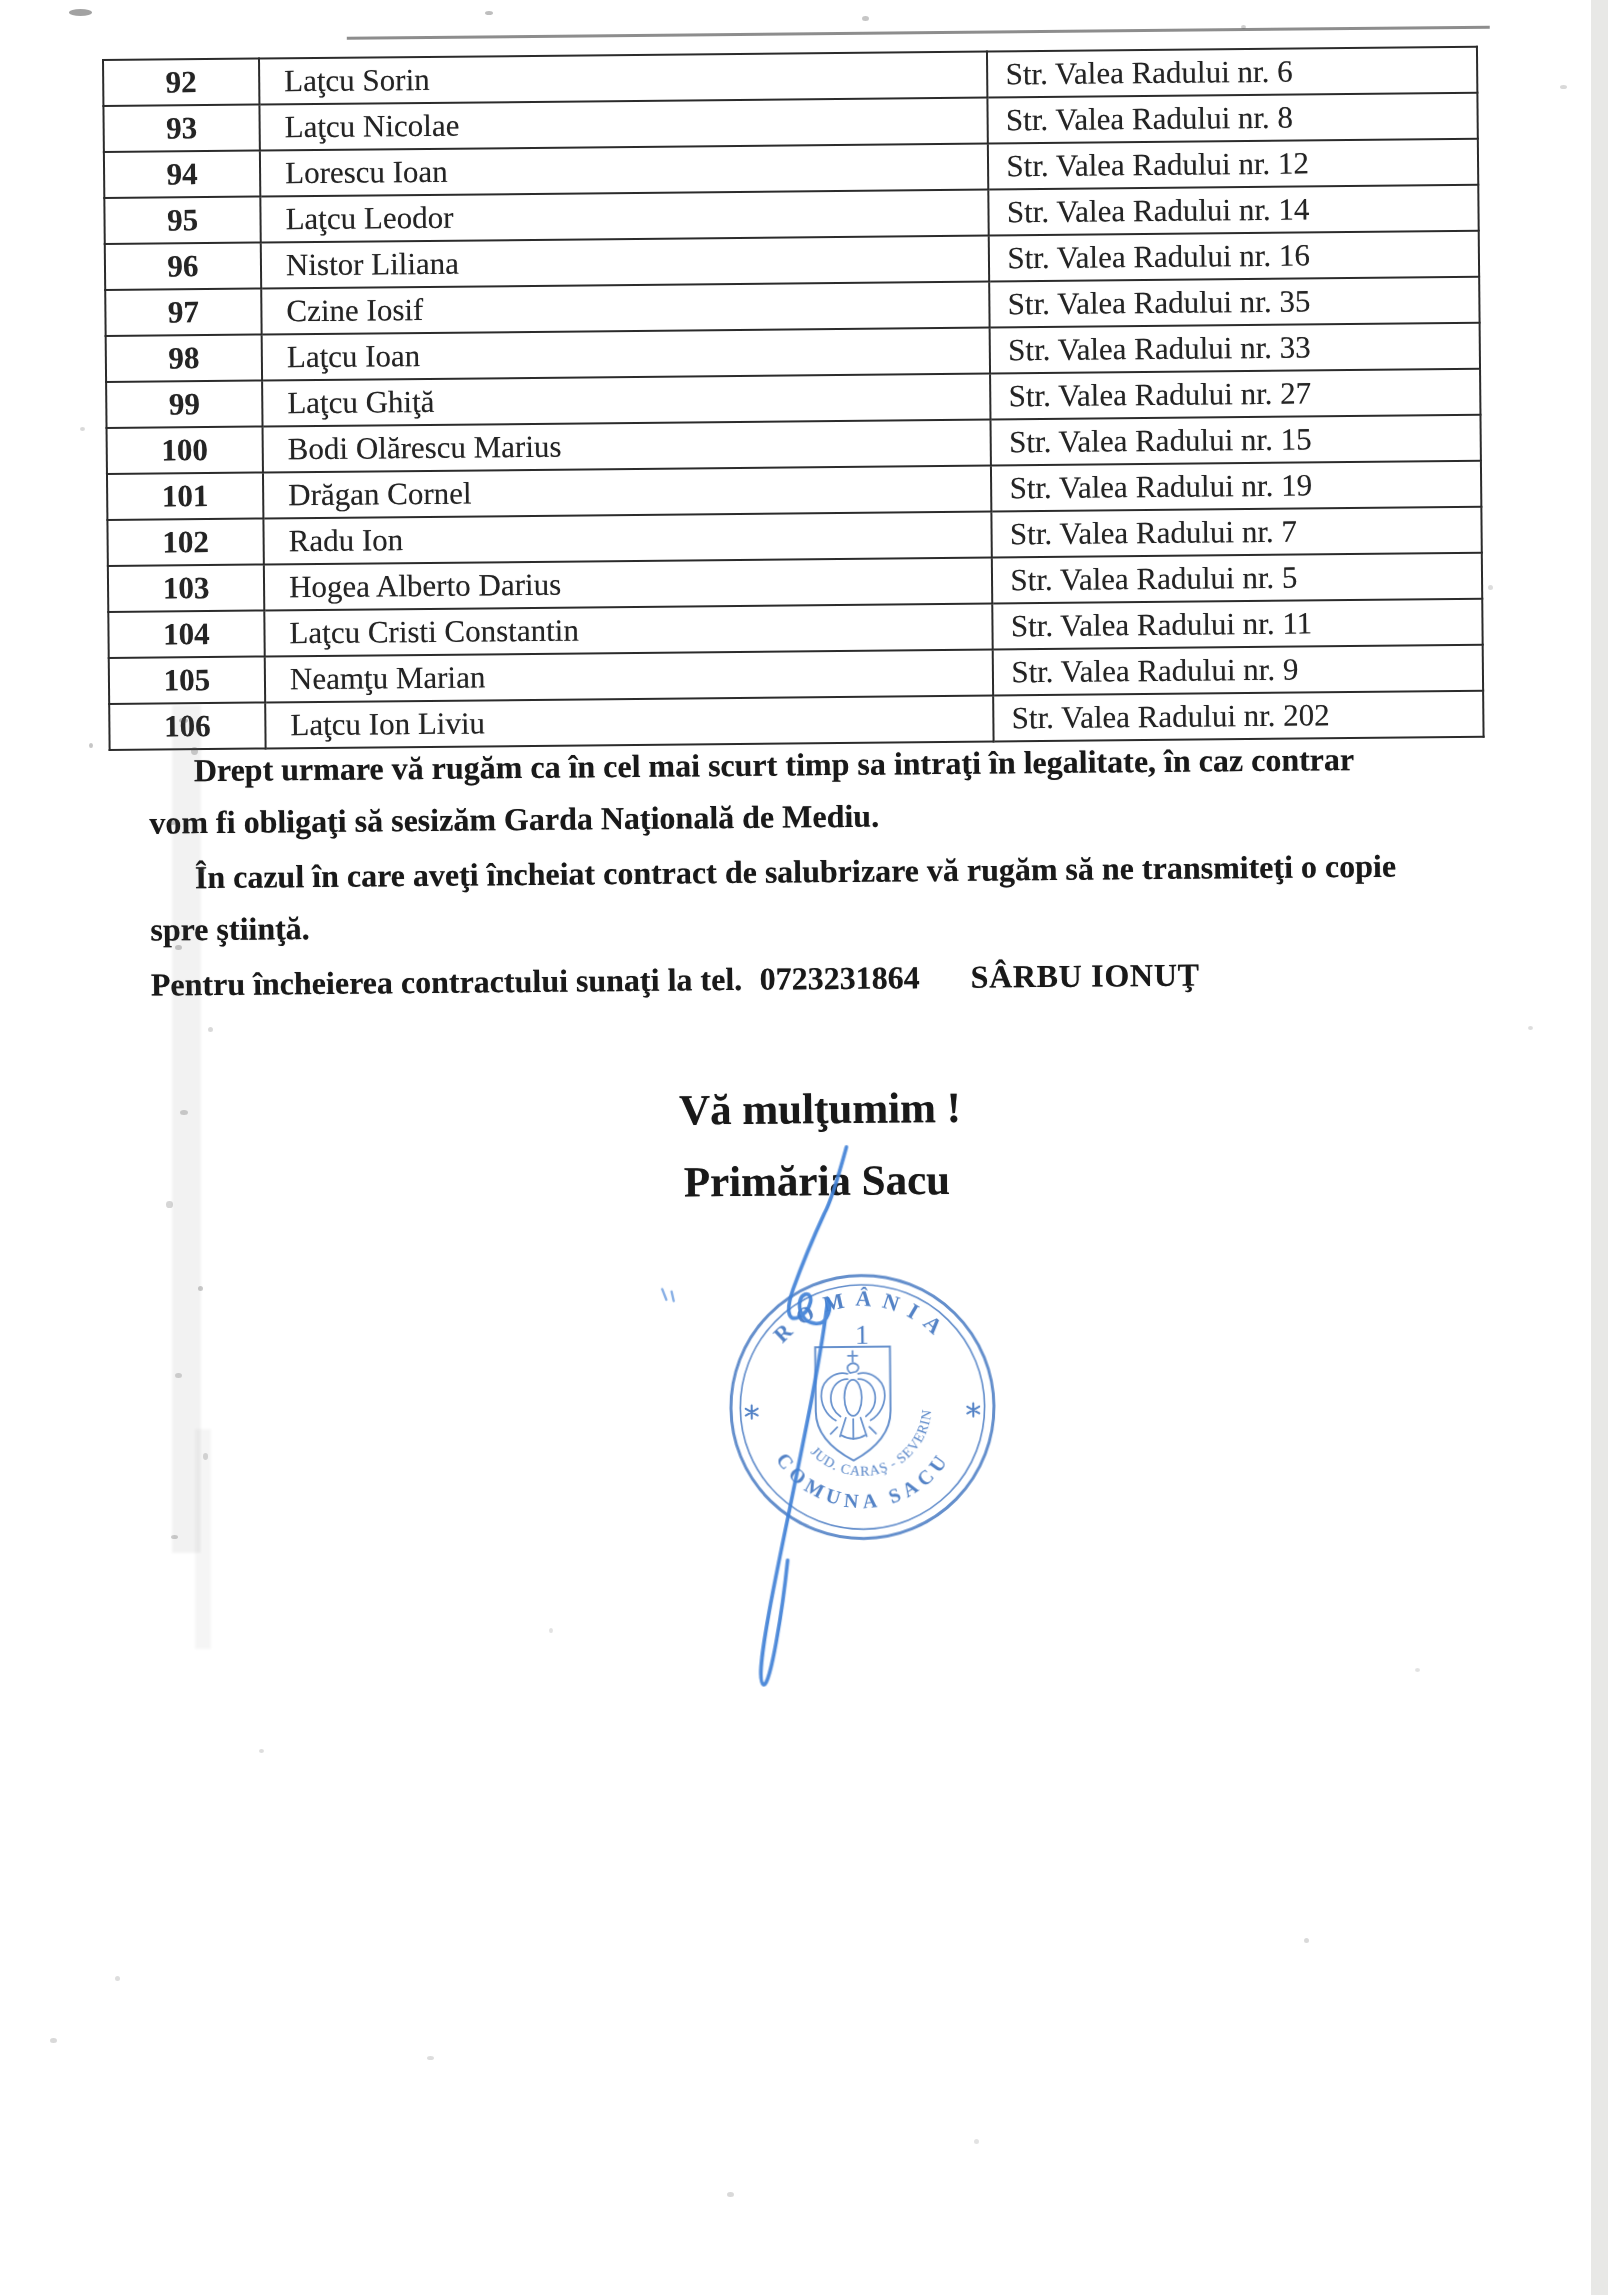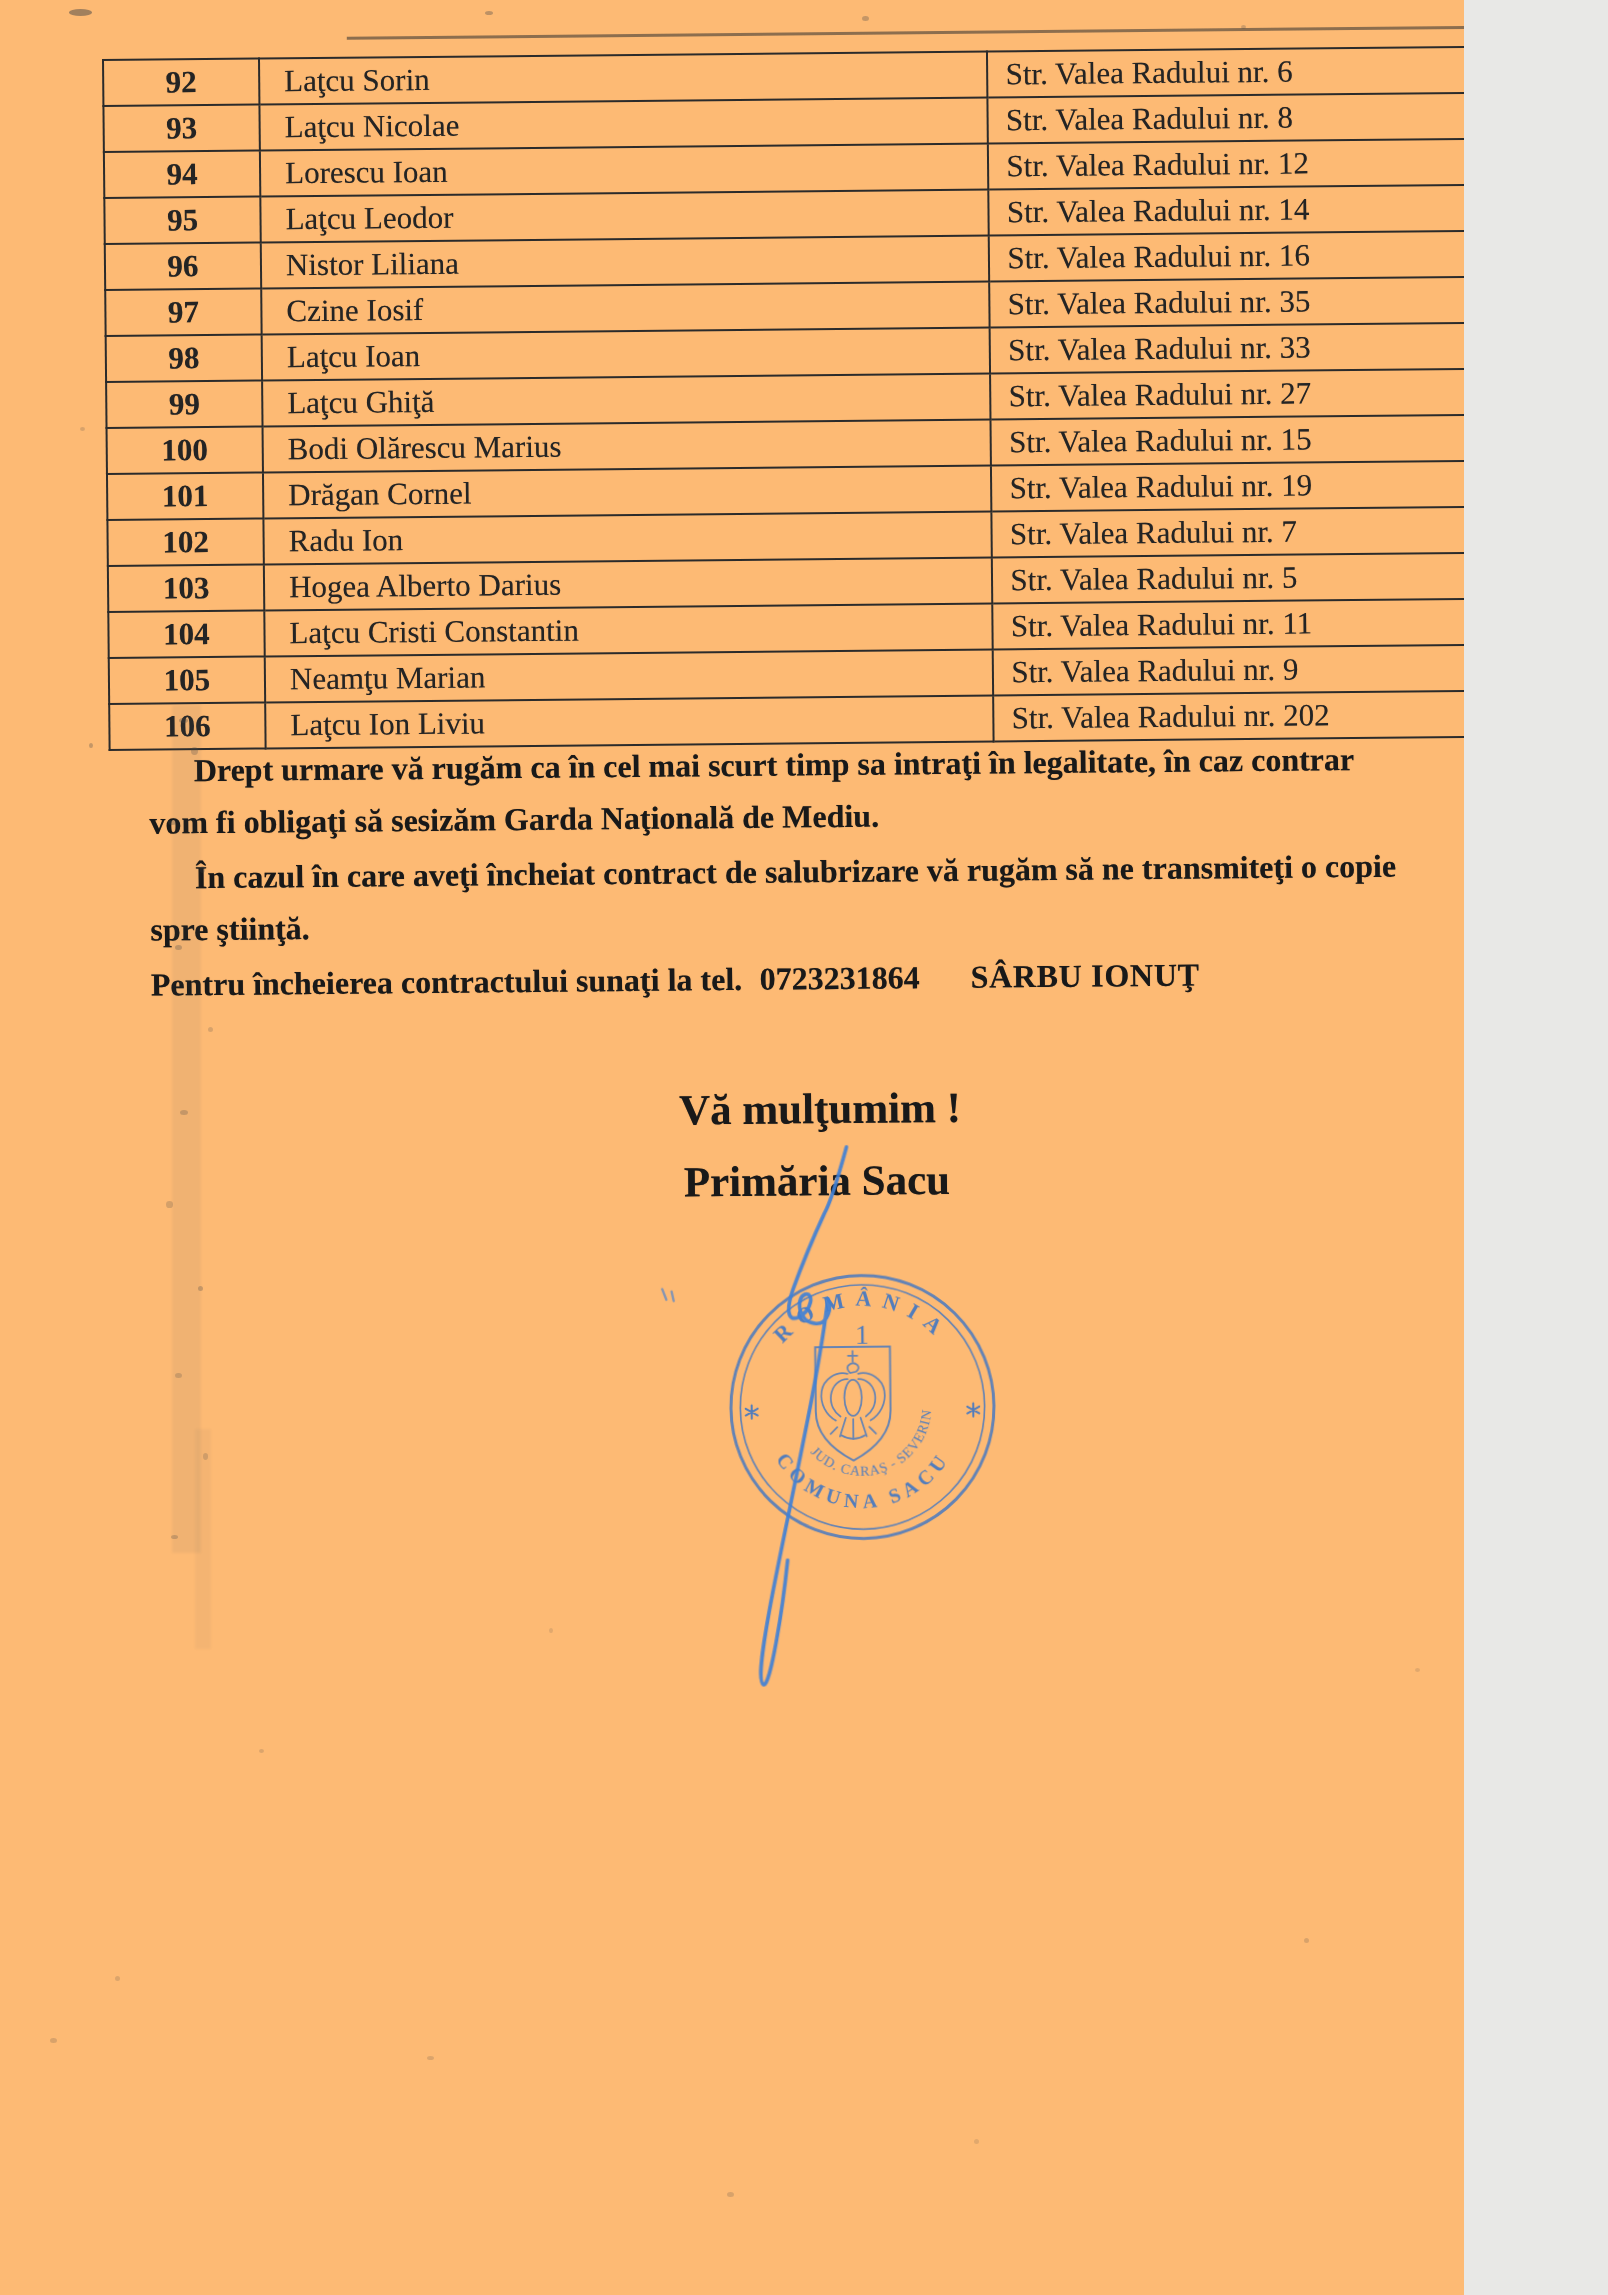--- a/index.html
+++ b/index.html
@@ -1,18 +1,18 @@
 <!DOCTYPE html>
 <html style="font-size:10.7px"><head>
 <meta charset="utf-8">
 <style>
   html,body{margin:0;padding:0;}
   body{width:1609px;height:2295px;overflow:hidden;background:#e8e8e6;}
   .page{
-    position:relative;width:1464px;height:2295px;background:#fdba74;
+    position:relative;width:1591px;height:2295px;background:#ffffff;
     font-family:"Liberation Serif","DejaVu Serif",serif;color:#1c1c1c;overflow:hidden;
   }
   .content{position:absolute;inset:0;transform:rotate(-0.55deg);transform-origin:107px 60px;}
   
   table.roster{
     position:absolute;left:102px;top:59px;width:1324px;
     border-collapse:collapse;table-layout:fixed;
     border:2.7px solid #262626;
   }
   table.roster td{

